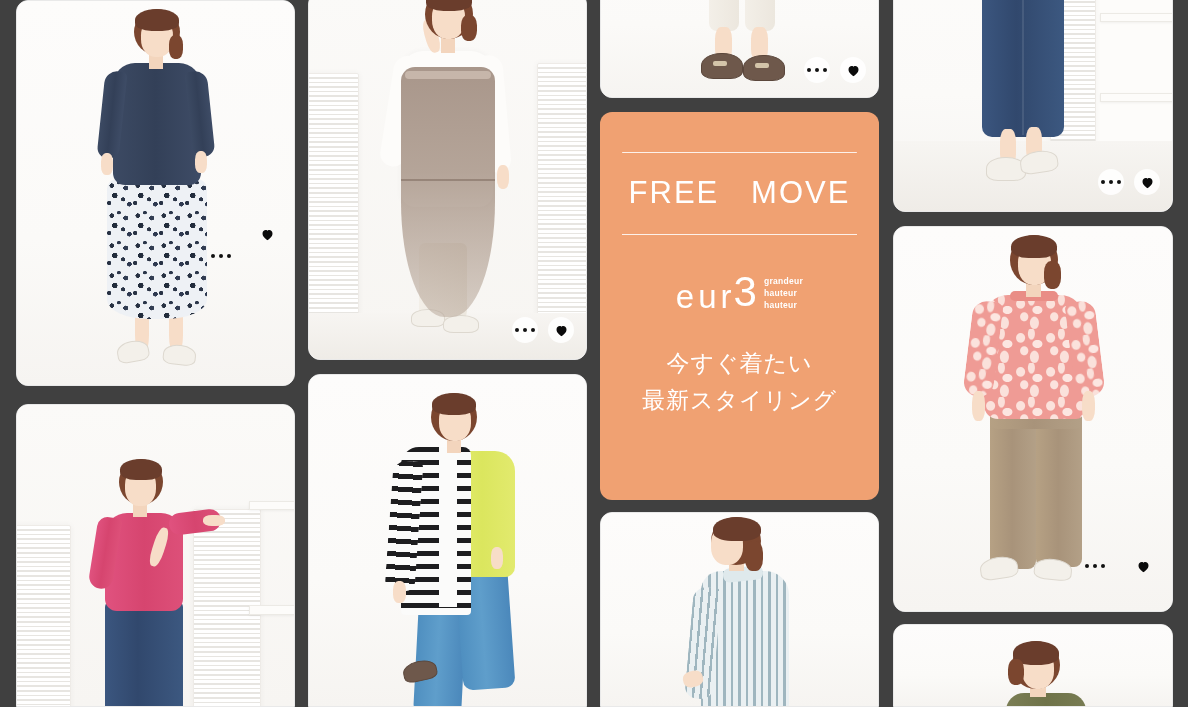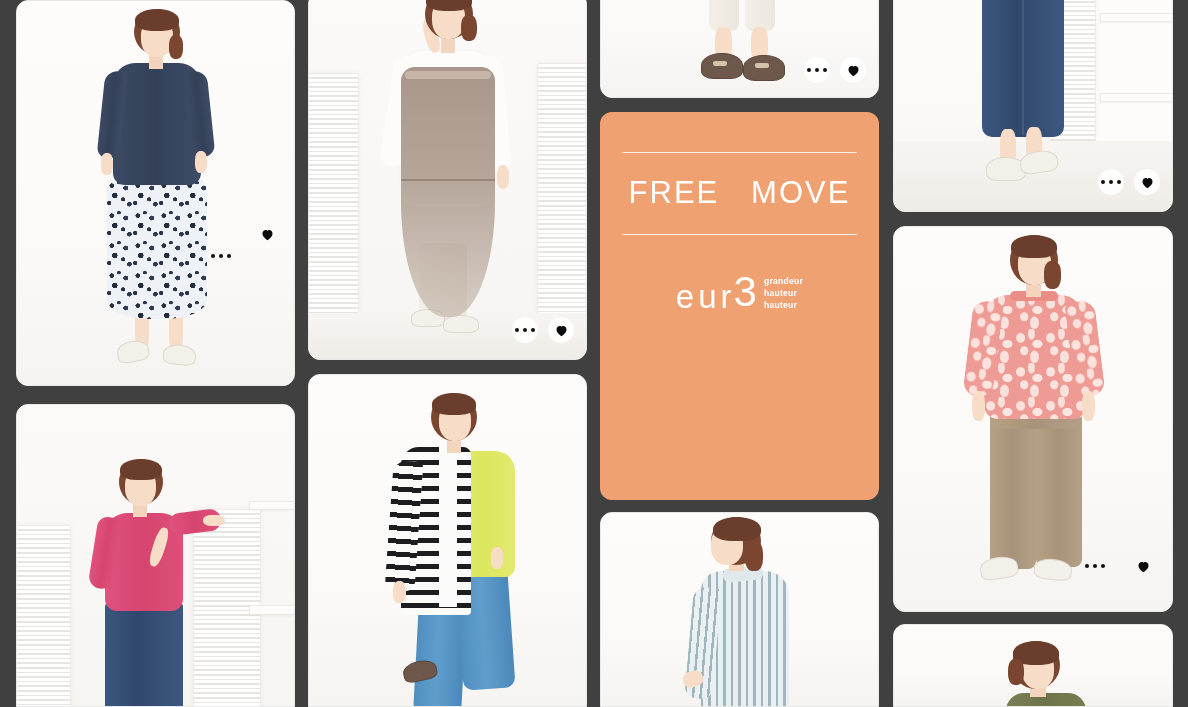--- a/index.html
+++ b/index.html
@@ -390,20 +390,24 @@
       <span class="eur">eur</span>
       <span class="three">3</span>
       <span class="subs">
         <span>grandeur</span>
         <span>hauteur</span>
         <span>hauteur</span>
       </span>
     </div>
 
 
+    <div class="jp">
+      <div>今すぐ着たい</div>
+      <div>最新スタイリング</div>
+    </div>
   </div>
 
   <div class="card" style="left:600px; top:512px; width:279px; height:195px; border-radius:12px 12px 0 0;">
     <div class="photo">
       <div class="bg-studio"></div>
 
       <div class="m stripe-blue" style="left:100px; top:58px; width:88px; height:150px; border-radius:20px 24px 6px 6px;"></div>
       <div class="m stripe-blue" style="left:88px; top:74px; width:28px; height:112px; border-radius:14px 6px 12px 12px; transform:rotate(5deg);"></div>
 
       <div class="m" style="left:122px; top:54px; width:40px; height:14px; background:#dfe9ec; border-radius:6px; transform:rotate(-6deg);"></div>

